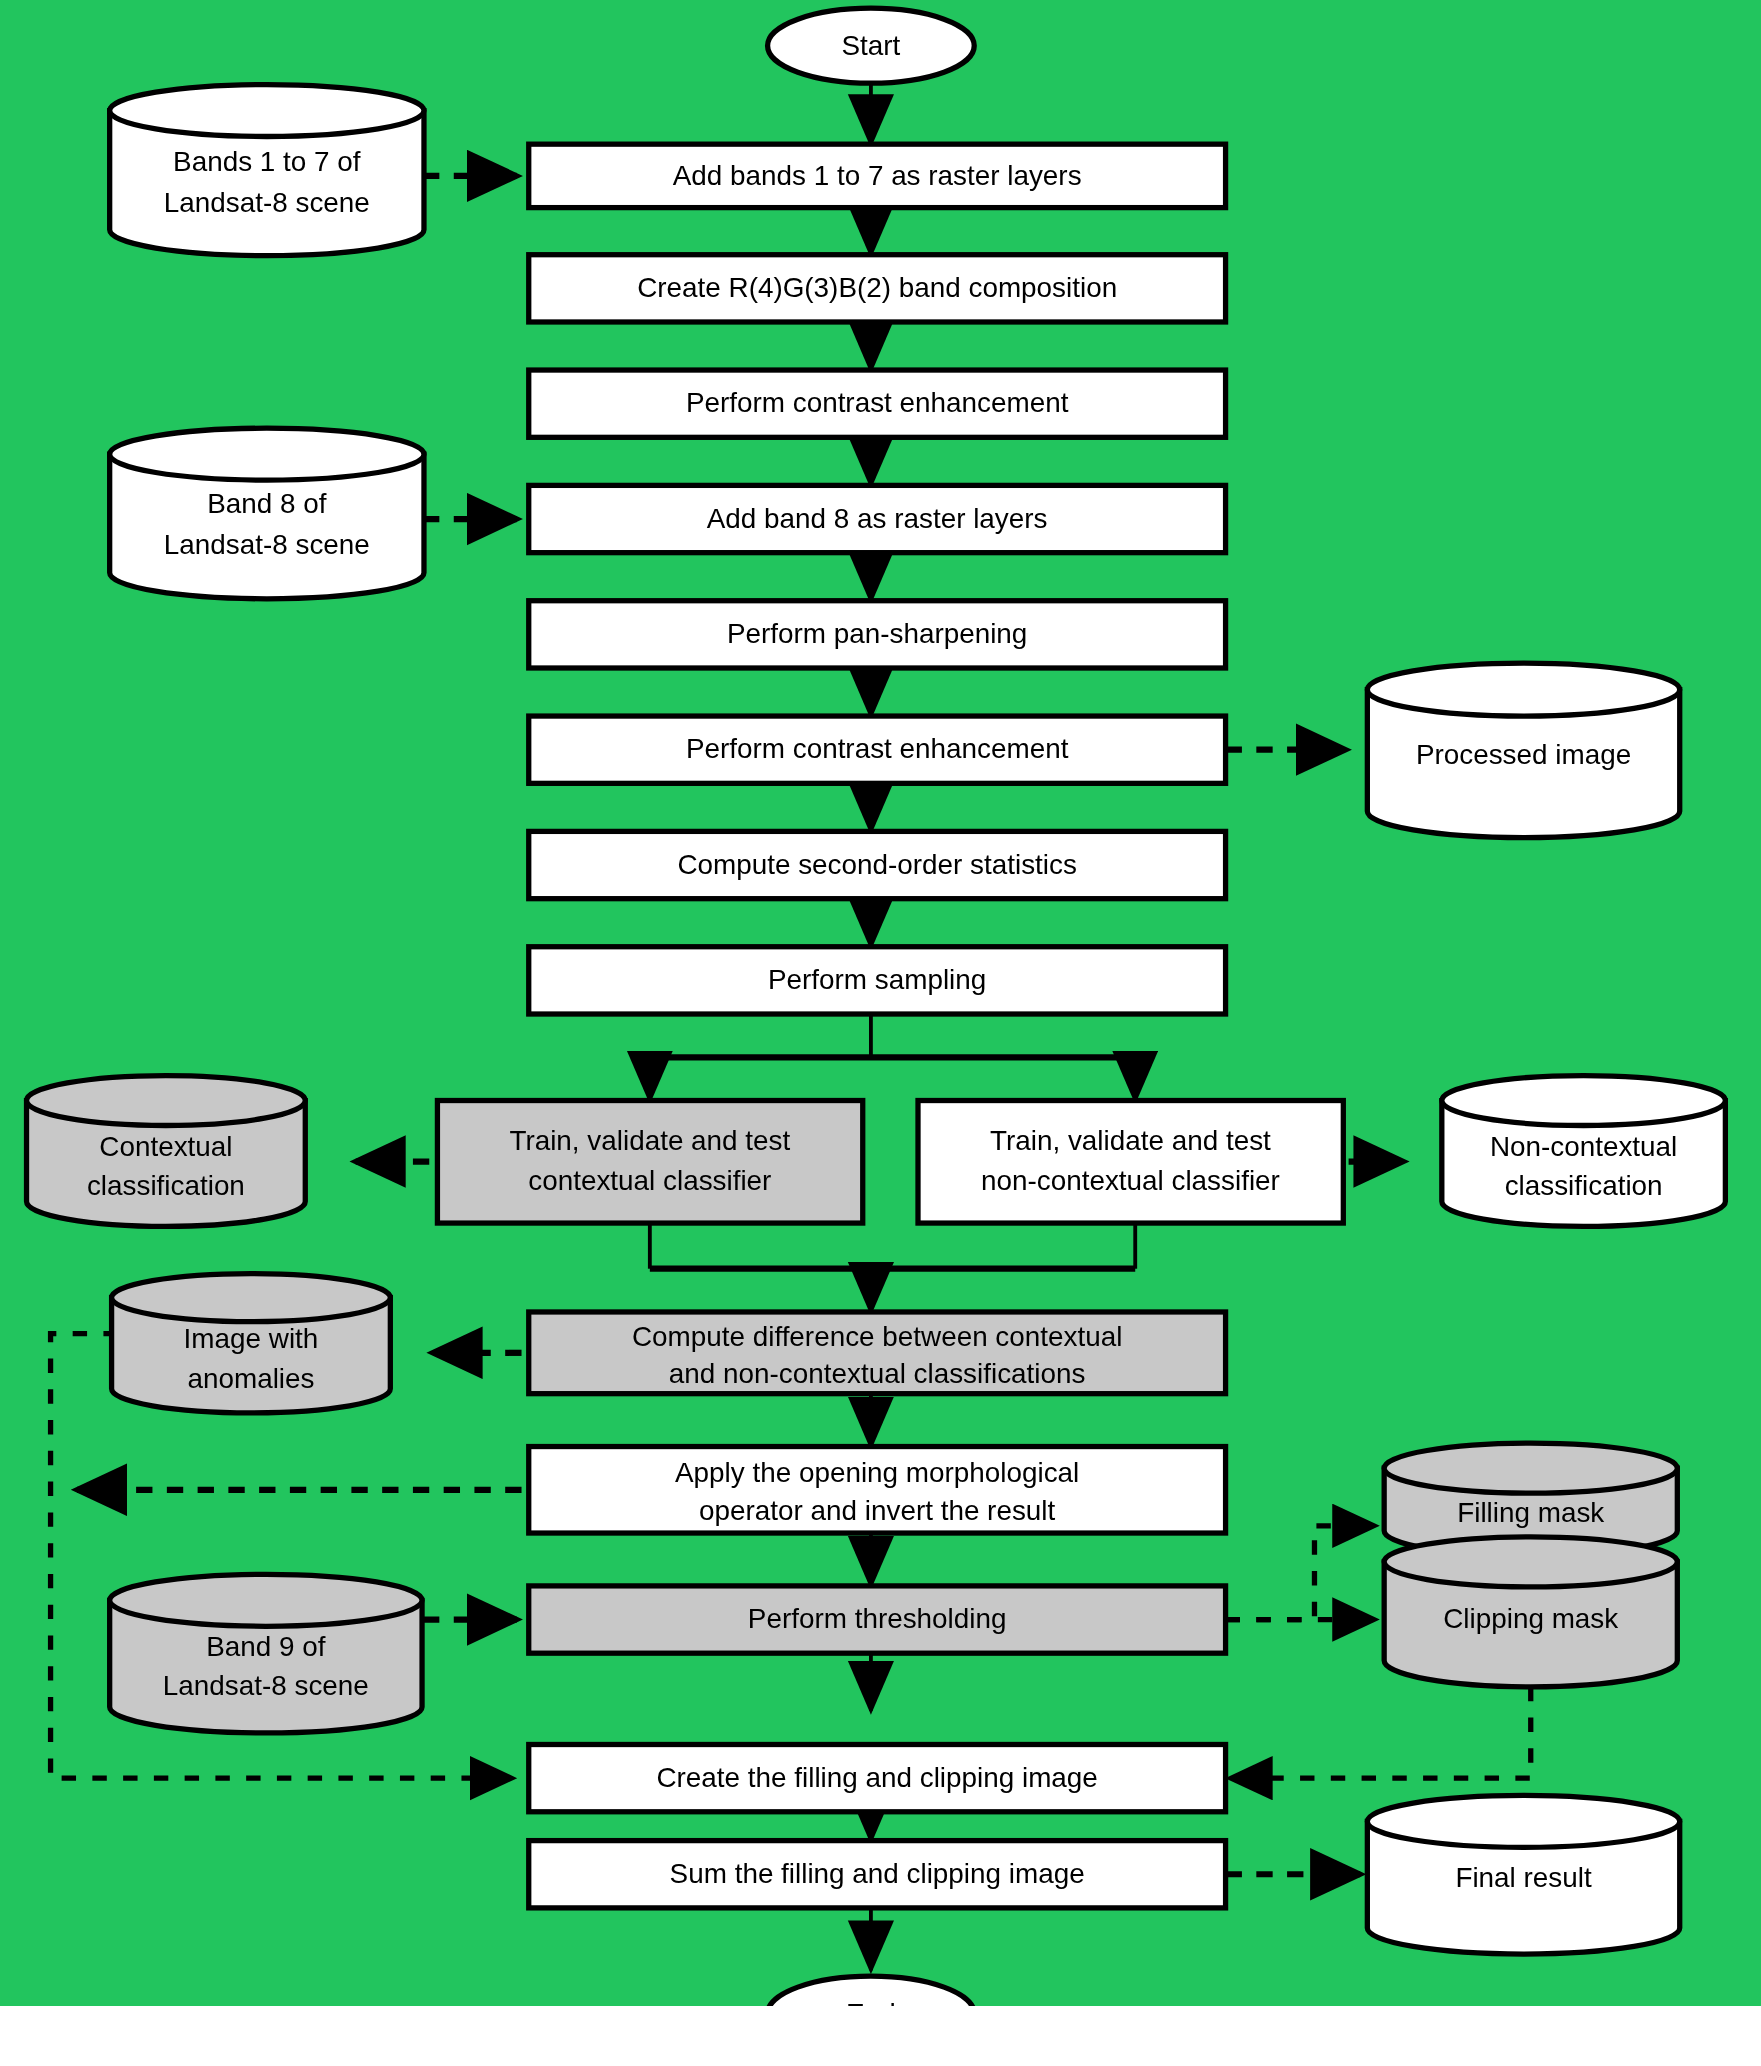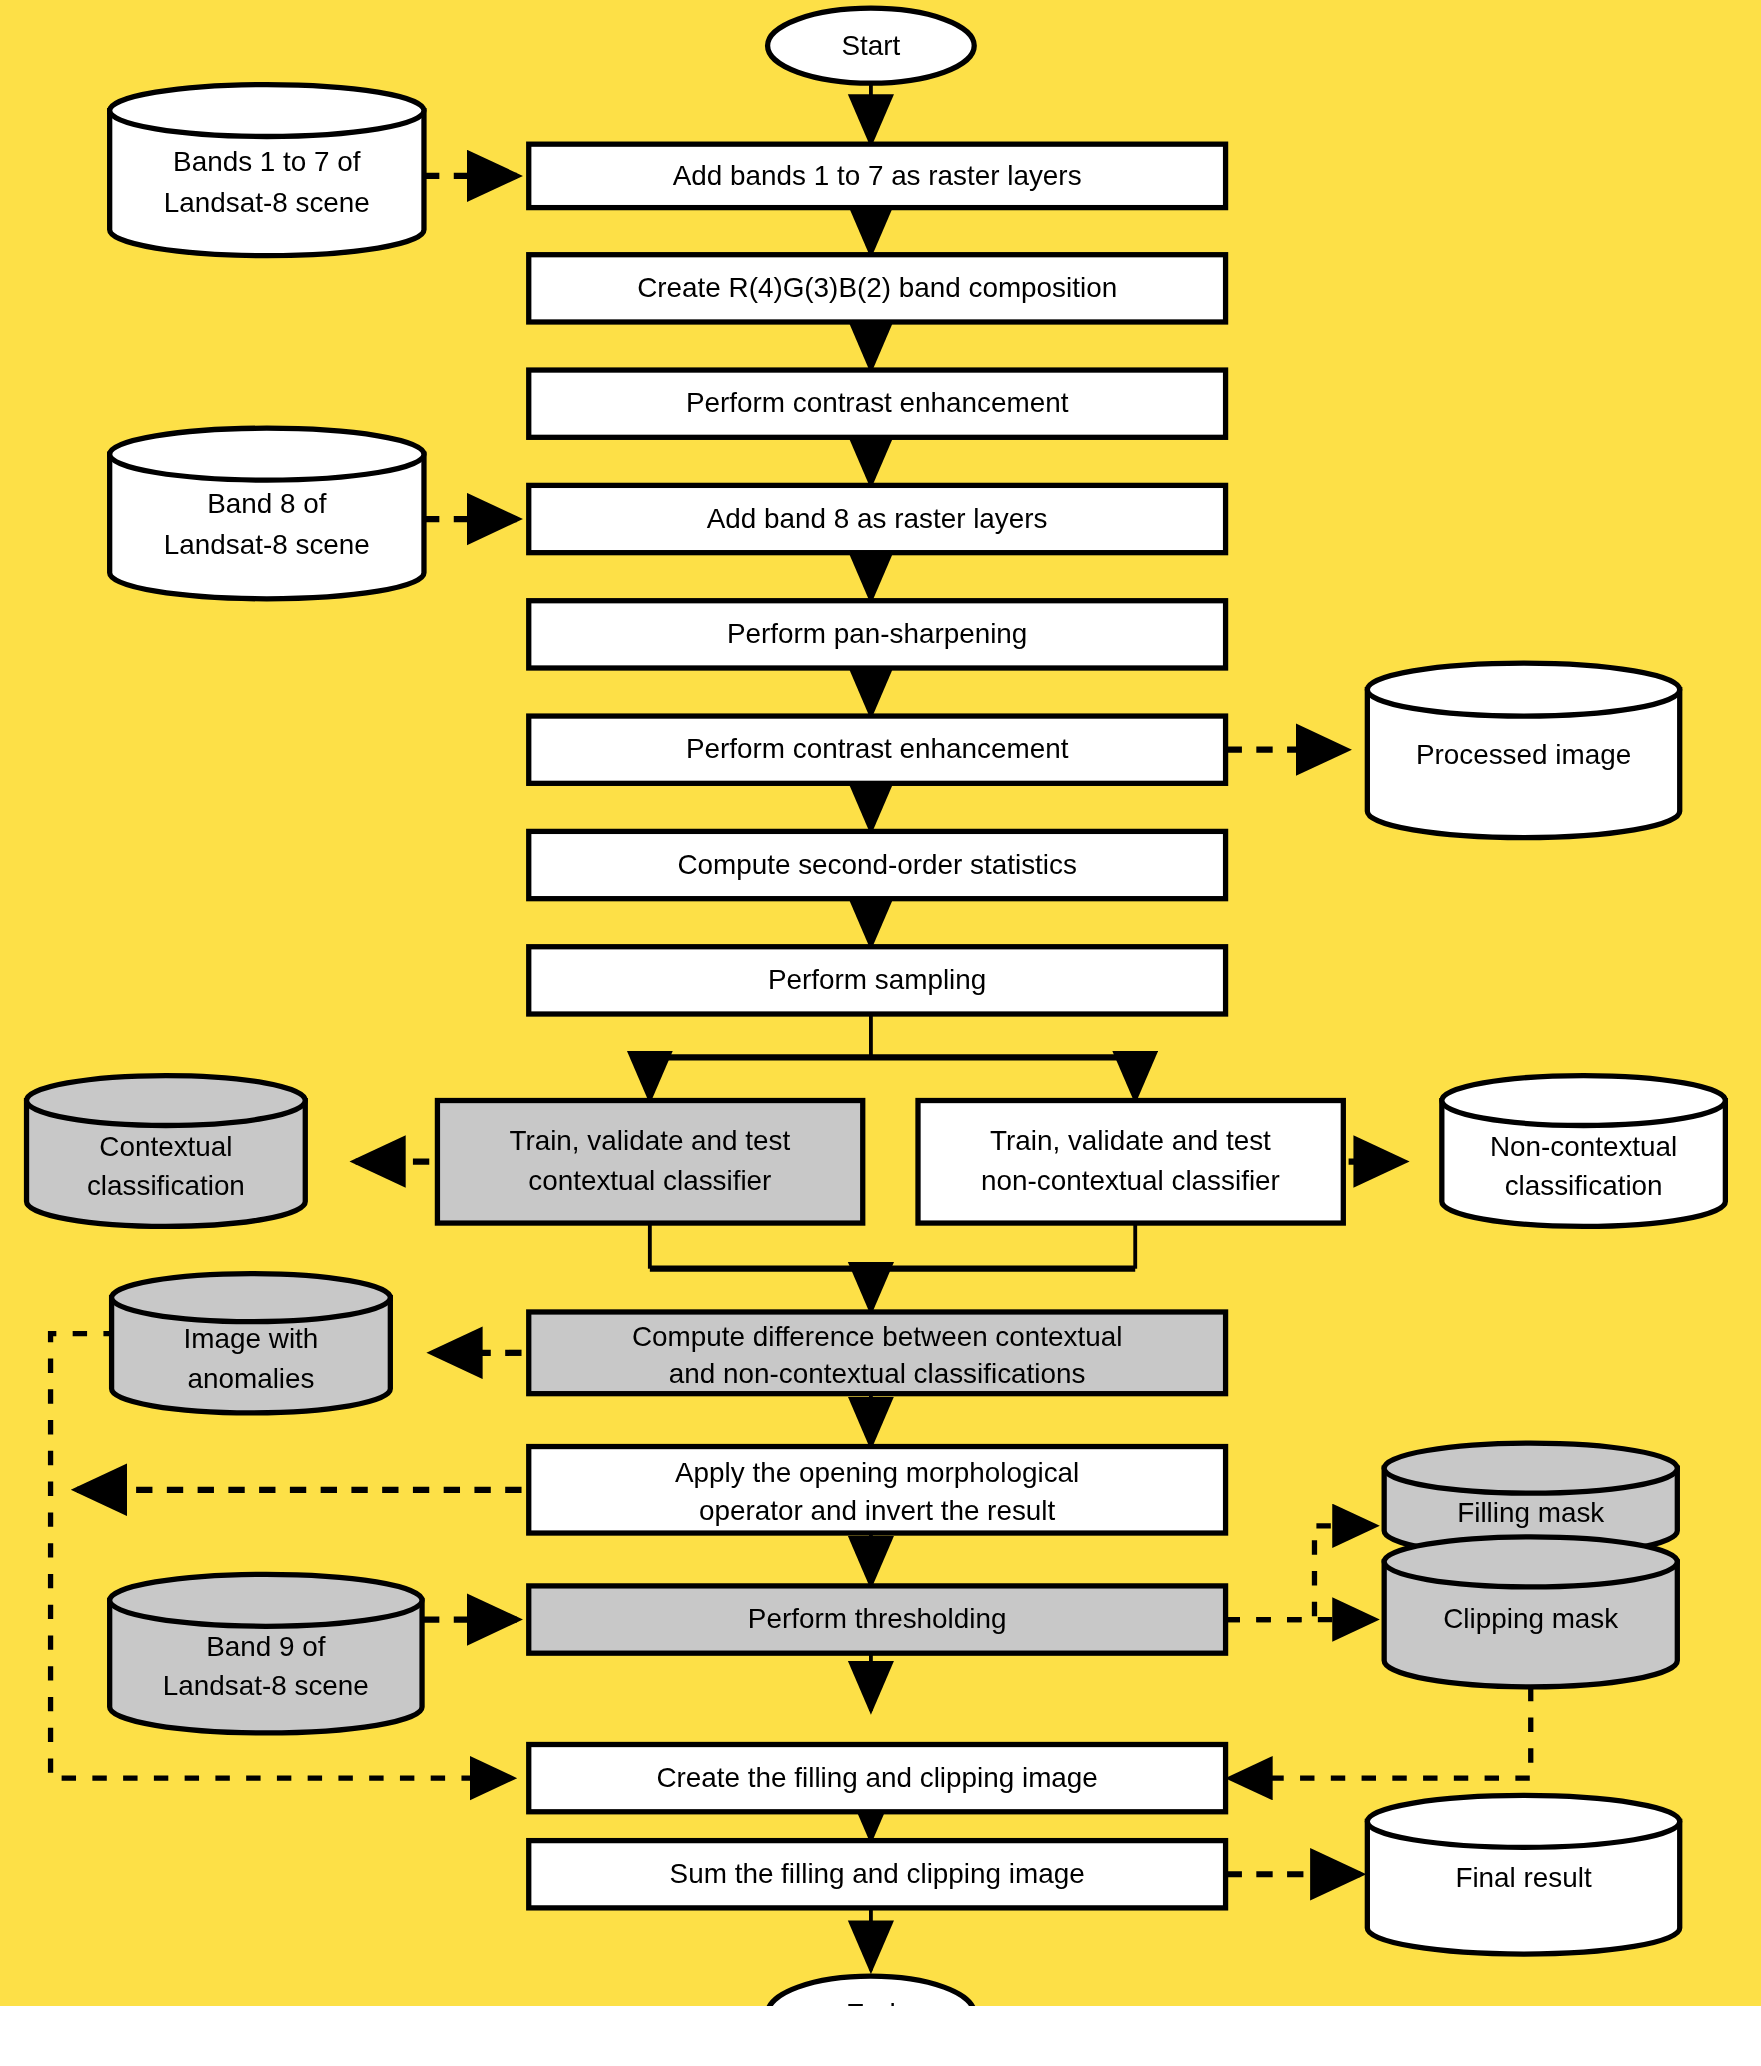--- a/index.html
+++ b/index.html
@@ -1,17 +1,17 @@
 <!DOCTYPE html>
 <html style="font-size:7.7px"><head>
 <meta charset="utf-8">
 <style>
   html,body{margin:0;padding:0;background:#ffffff;}
   body{font-family:"Liberation Sans", sans-serif;}
-  #stage{position:relative;width:1762px;height:2006px;background:#fde047;overflow:hidden;}
+  #stage{position:relative;width:1762px;height:2006px;background:#22c55e;overflow:hidden;}
   svg#flow{position:absolute;left:0;top:0;width:1762px;height:2066px;}
   text{font-family:"Liberation Sans", sans-serif;fill:#000;}
   .nodelabel{font-size:58px;text-anchor:middle;dominant-baseline:middle;}
   .termlabel{font-size:58px;text-anchor:middle;dominant-baseline:middle;}
   .proc{fill:#ffffff;stroke:#000000;stroke-width:11;}
   .proc.shaded{fill:#c8c8c8;}
   .cyl-body{fill:#ffffff;stroke:#000000;stroke-width:11;}
   .cyl-body.shaded{fill:#c8c8c8;}
   .cyl-top{fill:#ffffff;stroke:#000000;stroke-width:11;}
   .cyl-top.shaded{fill:#c8c8c8;}

